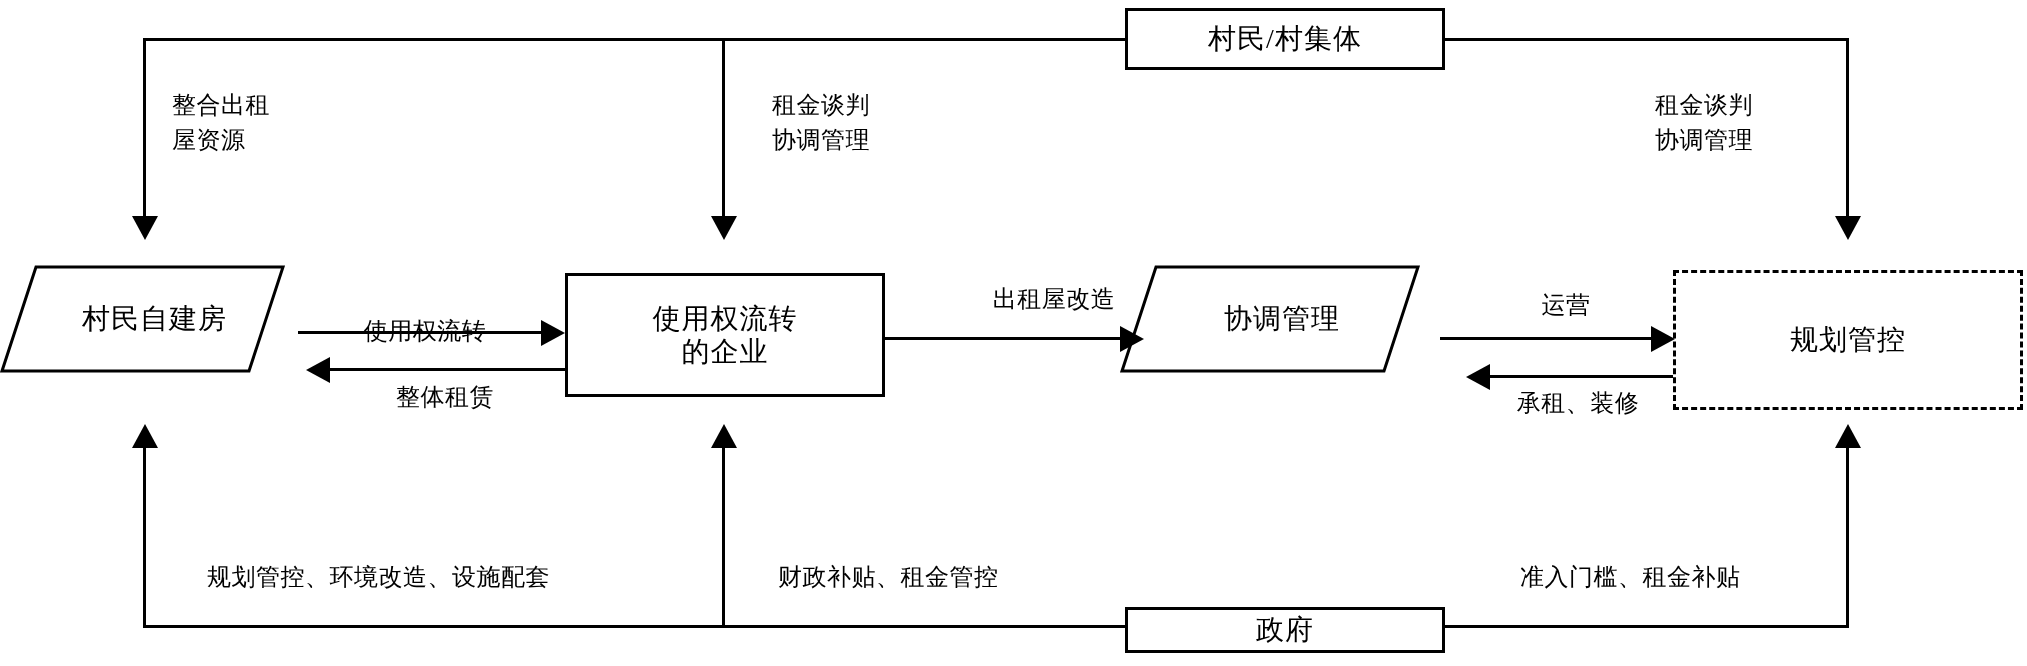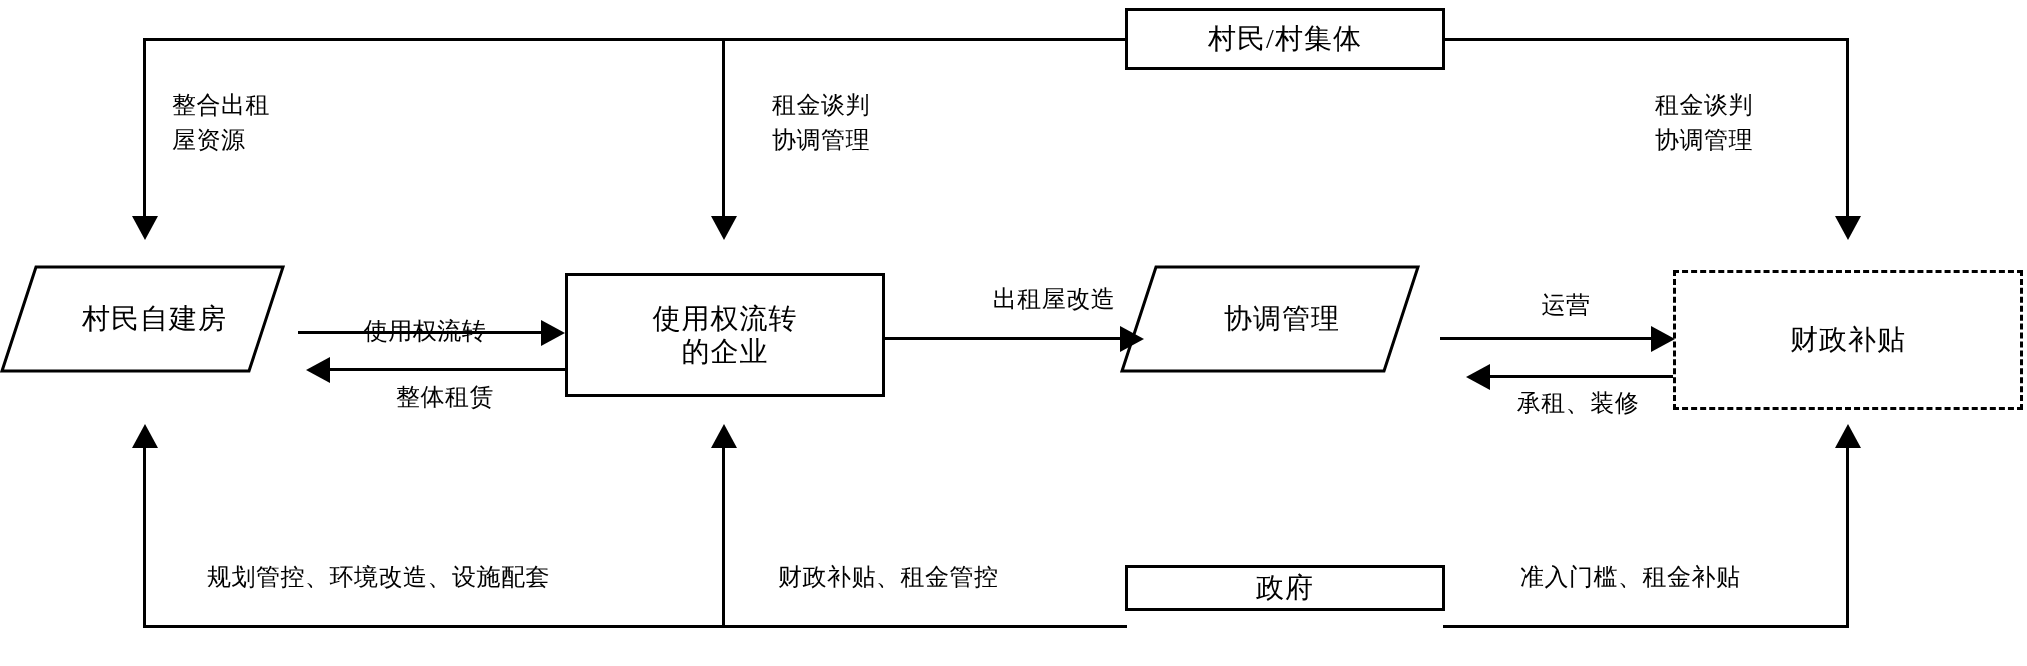--- a/index.html
+++ b/index.html
@@ -74,21 +74,21 @@
   <div class="para-wrap" style="left:1120px;top:265px;width:300px;height:108px;">
     <svg width="300" height="108" viewBox="0 0 300 108">
       <polygon points="36,2 298,2 264,106 2,106" fill="#ffffff" stroke="#000000" stroke-width="3"></polygon>
     </svg>
     <div class="para-label">
       <span class="nodetext">协调管理</span>
     </div>
   </div>
 
   <div class="node dashednode" style="left:1673px;top:270px;width:350px;height:140px;">
-    <span class="nodetext">财政补贴</span>
+    <span class="nodetext">规划管控</span>
   </div>
 
   <div class="edge h" style="left:298px;top:331px;width:245px;"></div>
   <div class="arrow right" style="left:541px;top:320px;"></div>
   <div class="elabel c" style="left:425px;top:278px;margin-top:36px;">使用权流转</div>
 
   <div class="edge h" style="left:330px;top:368px;width:235px;"></div>
   <div class="arrow left" style="left:306px;top:357px;"></div>
   <div class="elabel c" style="left:445px;top:380px;">整体租赁</div>
 
@@ -97,21 +97,21 @@
   <div class="elabel c" style="left:1018px;top:282px;margin-left:36px;">出租屋改造</div>
 
   <div class="edge h" style="left:1440px;top:337px;width:215px;"></div>
   <div class="arrow right" style="left:1651px;top:326px;"></div>
   <div class="elabel c" style="left:1566px;top:288px;text-align:right;">运营</div>
 
   <div class="edge h" style="left:1490px;top:375px;width:183px;"></div>
   <div class="arrow left" style="left:1466px;top:364px;"></div>
   <div class="elabel c" style="left:1578px;top:386px;">承租、装修</div>
 
-  <div class="node rectnode" style="left:1125px;top:565px;width:320px;height:46px;">
+  <div class="node rectnode" style="left:1125px;top:607px;width:320px;height:46px;">
     <span class="nodetext">政府</span>
   </div>
 
   <div class="edge h" style="left:143px;top:625px;width:984px;"></div>
   <div class="edge v" style="left:143px;top:448px;height:179px;"></div>
   <div class="arrow up" style="left:132px;top:424px;"></div>
   <div class="elabel l" style="left:207px;top:560px;">规划管控、环境改造、设施配套</div>
 
   <div class="edge v" style="left:722px;top:448px;height:179px;"></div>
   <div class="arrow up" style="left:711px;top:424px;"></div>

